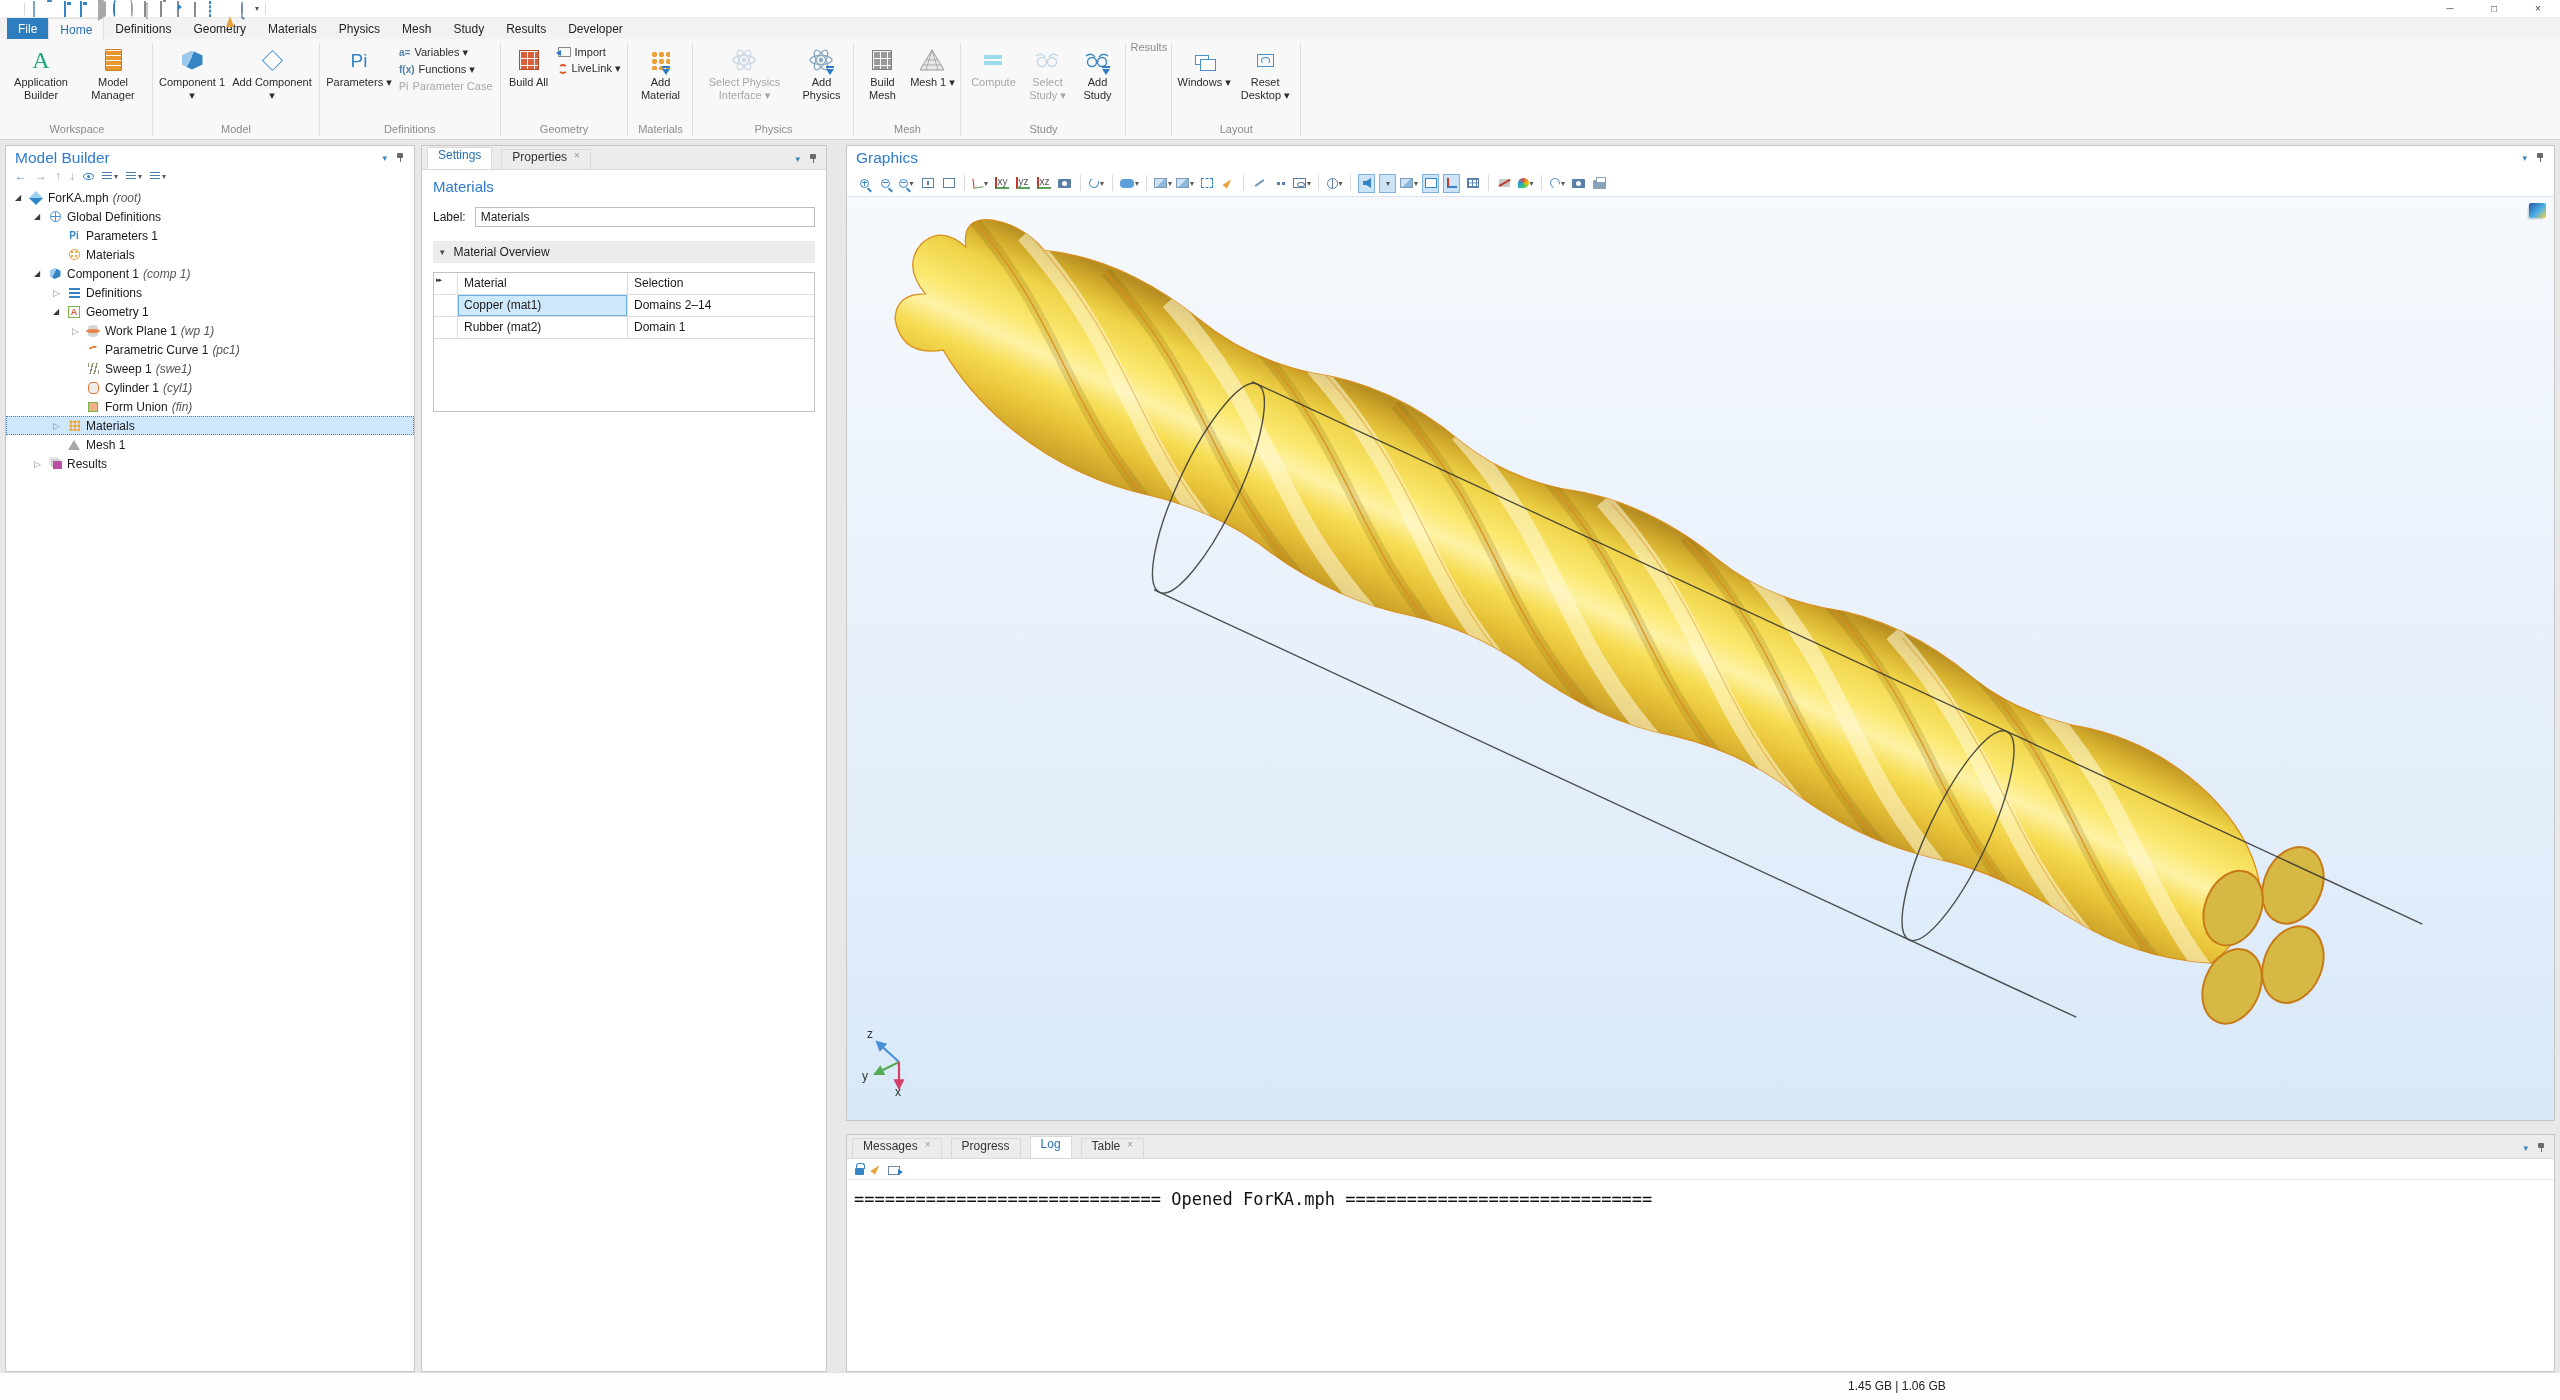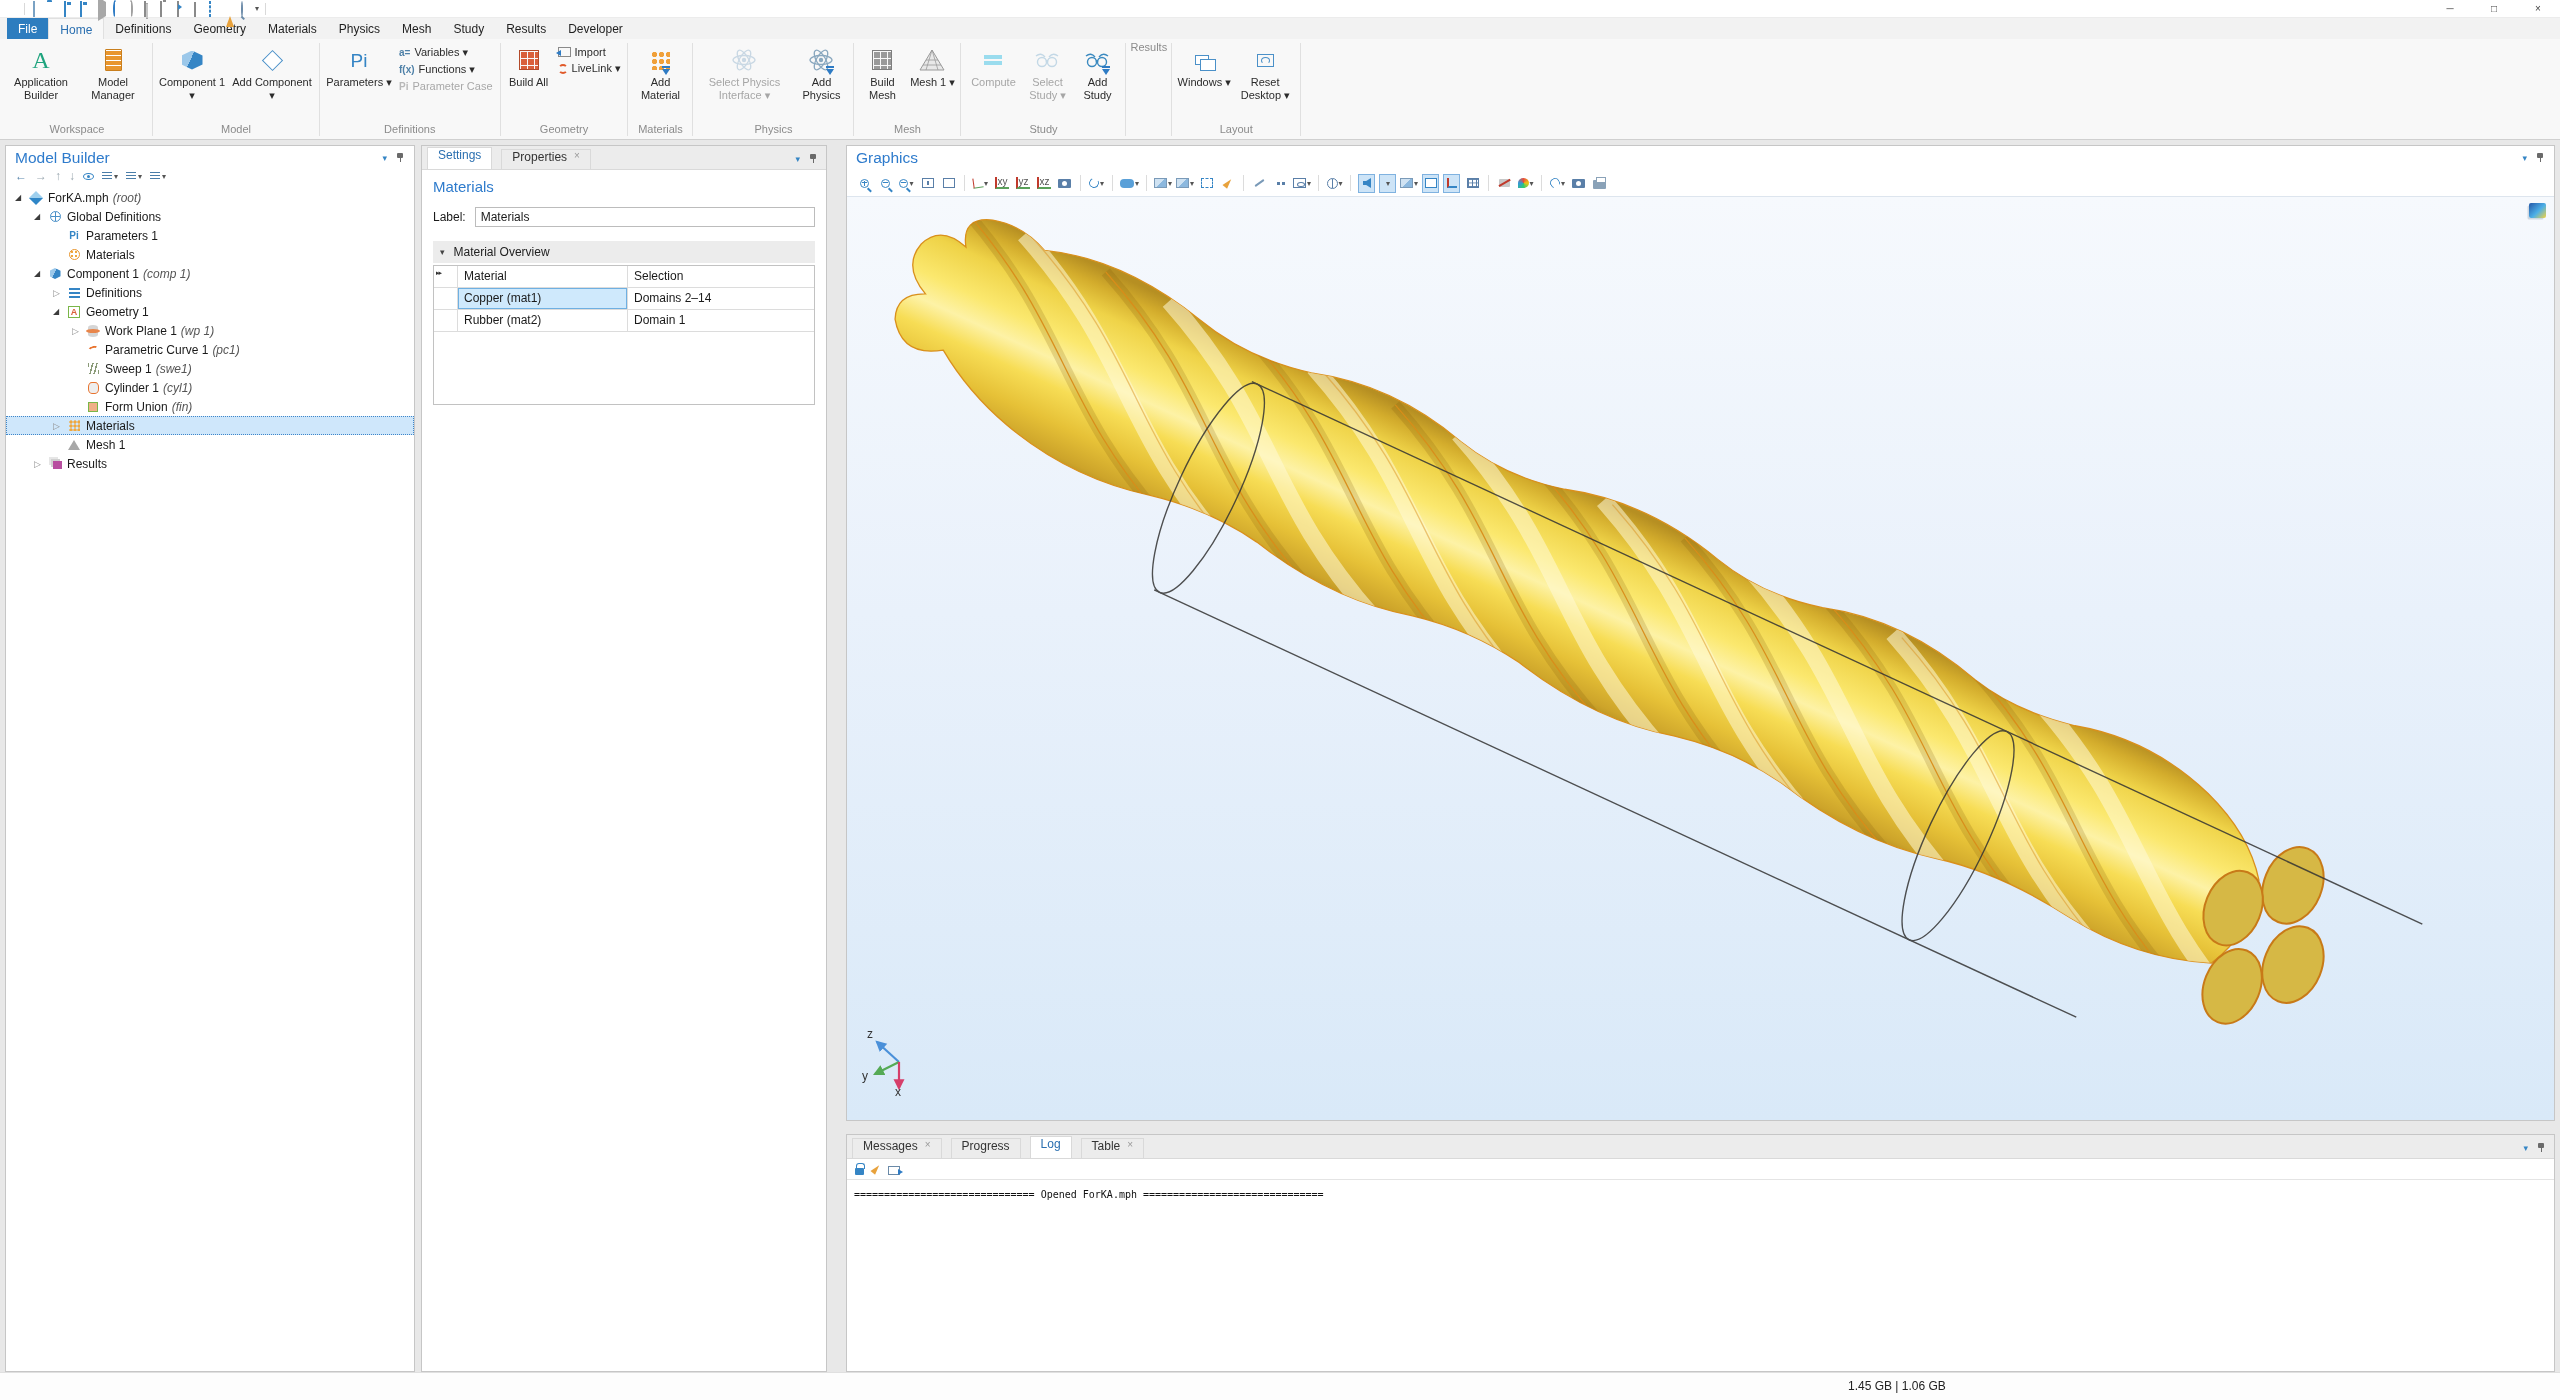--- a/index.html
+++ b/index.html
@@ -124,21 +124,21 @@
 .stab{display:flex;gap:7px;padding:0 10px;font-size:12px;color:#333;background:#ececec;border:1px solid #d9d9d9;border-bottom:none;margin-right:9px;height:20px}
 .stab.active{background:#fff;color:#2a6fb0;height:22px}
 .tclose{color:#9a9a9a;font-size:10px}
 .tsicons{margin-left:auto;display:flex;gap:9px;align-items:center;padding:0 8px 5px 0}
 .scontent{padding:8px 11px;overflow:hidden}
 .stitle{color:#2e7bcc;font-size:15px;margin-bottom:12px}
 .lblrow{display:flex;align-items:center;gap:9px}
 .lblinput{flex:1;border:1px solid #bcbcbc;height:20px;display:flex;align-items:center;padding:0 5px;background:#fff}
 .sechead{margin-top:14px;background:#ececec;height:22px;display:flex;align-items:center;gap:9px;padding:0 7px;color:#222}
 .secarr{font-size:9px;color:#444}
-.mtbl{margin-top:2px;border:1px solid #c2c2c2;height:140px;display:flex;flex-direction:column;overflow:hidden}
+.mtbl{margin-top:9px;border:1px solid #c2c2c2;height:140px;display:flex;flex-direction:column;overflow:hidden}
 .mrow{display:grid;grid-template-columns:24px 170px 1fr;border-bottom:1px solid #dcdcdc;height:22px;flex:none}
 .mc{padding:3px 6px;border-right:1px solid #dcdcdc;white-space:nowrap;overflow:hidden}
 .mc:last-child{border-right:none}
 .mc.gut{padding:3px 2px;font-size:7px;color:#333;letter-spacing:-1px}
 .selcell{background:#cfe9fc;box-shadow:inset 0 0 0 1px #6fb0e2}
 
 .gtools{display:flex;align-items:center;gap:4px;padding:0 9px;height:26px;flex:none}
 .tbtn{min-width:17px;height:19px;display:flex;align-items:center;justify-content:center;position:relative}
 .tbtn.on{background:#cde4f7;box-shadow:inset 0 0 0 1px #7fb2e0}
 .gsep{width:1px;height:16px;background:#dcdcdc;margin:0 3px}
@@ -178,21 +178,21 @@
 .canvas{flex:1;position:relative;background:linear-gradient(180deg,#f6f9fd,#e9f1fb 45%,#d9e9f8);border-top:1px solid #dde5ee;overflow:hidden}
 .canvas svg.scene{position:absolute;inset:0;width:100%;height:100%}
 .cornerico{position:absolute;top:6px;right:8px;width:17px;height:15px;border-radius:2px;background:linear-gradient(135deg,#2458a8,#4db0e8 55%,#f5d340);box-shadow:-2px 2px 0 -0.5px #cfd8e2}
 .triad{position:absolute;left:12px;bottom:24px}
 
 .logtools{display:flex;gap:9px;padding:4px 8px;align-items:center;flex:none}
 .lk{width:9px;height:7px;background:#3585c5;border-radius:1px;position:relative;margin-top:5px}
 .lk::before{content:"";position:absolute;left:1.3px;top:-5px;width:6.5px;height:5px;border:1.5px solid #3585c5;border-bottom:none;border-radius:3px 3px 0 0}
 .ex{width:12px;height:9px;border:1px solid #6a8aa8;position:relative;margin-top:2px}
 .ex::after{content:"";position:absolute;right:-4px;top:2px;border-left:5px solid #2e7bc4;border-top:3px solid transparent;border-bottom:3px solid transparent}
-.logbody{flex:1;border-top:1px solid #e4e4e4;padding:9px 7px;font-family:"DejaVu Sans Mono",monospace;font-size:10px;color:#111;white-space:pre}
+.logbody{flex:1;border-top:1px solid #e4e4e4;padding:9px 7px;font-family:"DejaVu Sans Mono",monospace;font-size:17px;color:#111;white-space:pre}
 
 .statusbar{height:28px;background:#fdfdfd;position:relative;border-top:1px solid #e0e0e0}
 .mem{position:absolute;left:1848px;top:6px;font-size:12px;color:#222}
 </style>
 </head>
 <body>
 
 <div class="titlebar">
   <div class="qat">
     <span class="q"><span class="q-logo"></span></span>

